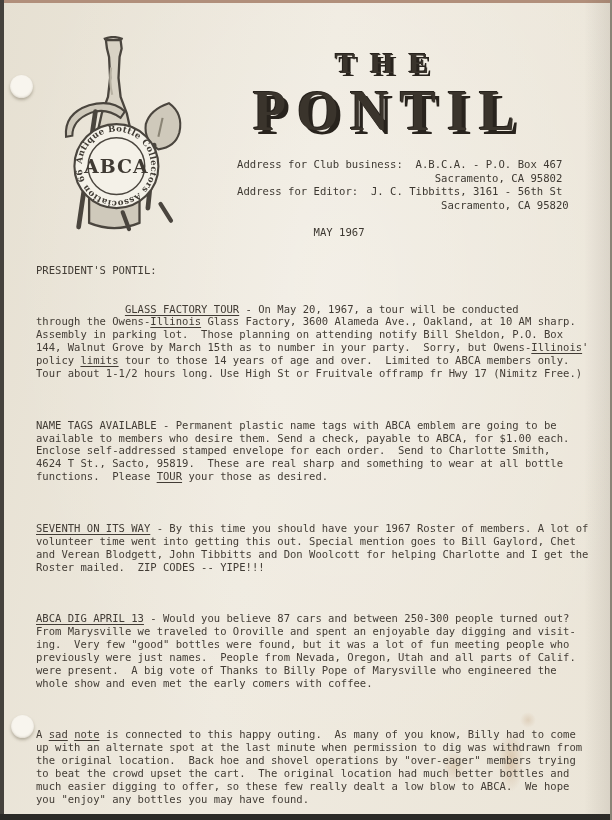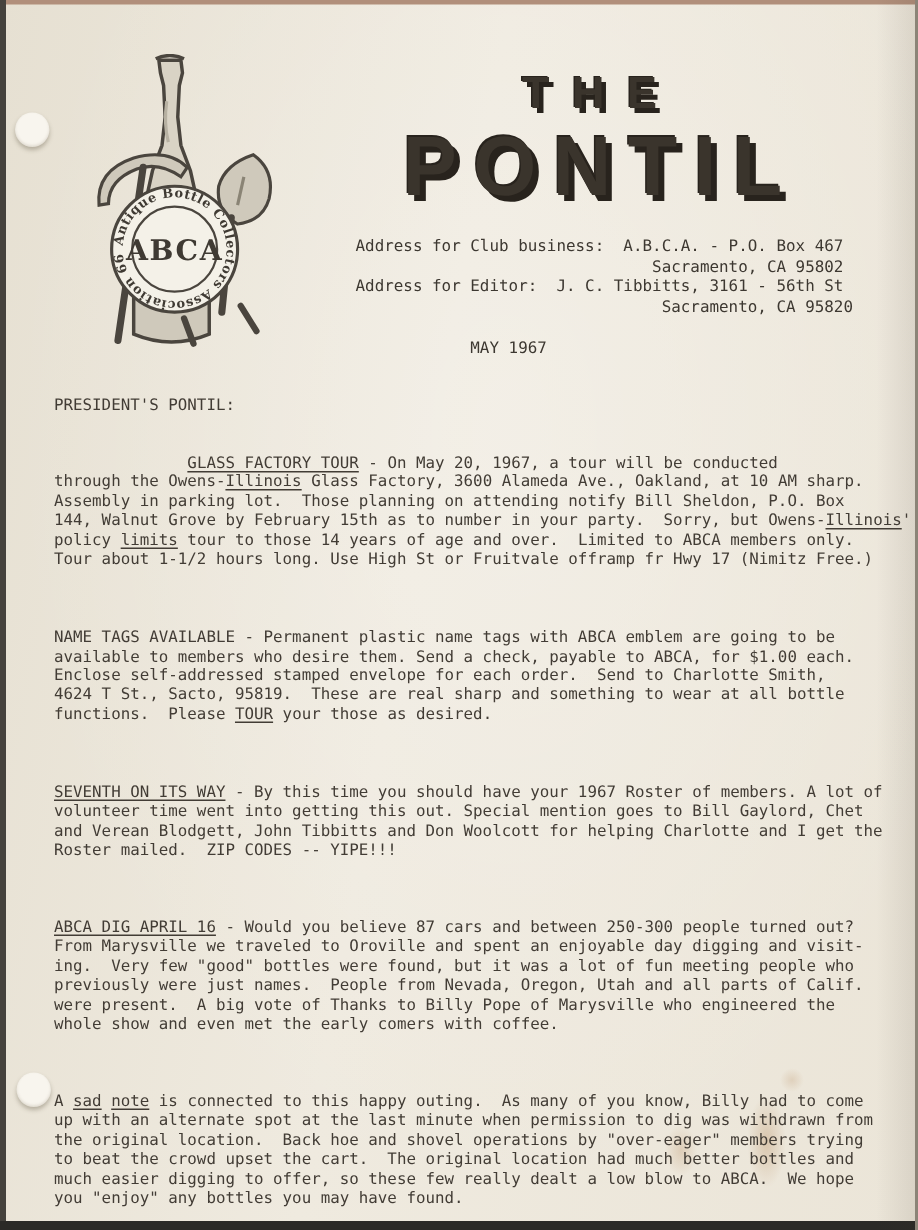--- a/index.html
+++ b/index.html
@@ -17,22 +17,22 @@
   .edge-bottom{position:absolute;left:0;bottom:0;width:612px;height:6px;background:#2b2a27;}
   .edge-right{position:absolute;right:0;top:0;width:2px;height:820px;background:#8b8477;}
   .right-shade{position:absolute;right:2px;top:0;width:26px;height:820px;
         background:linear-gradient(to right, rgba(60,50,40,0), rgba(60,50,40,0.10));}
   
   .hole{position:absolute;width:23px;height:23px;border-radius:50%;background:#f8f5ee;
         box-shadow:0 2px 3px rgba(90,80,60,0.35), inset 0 -1px 2px rgba(120,105,80,0.20);}
   .hole.h1{left:10px;top:75px;}
   .hole.h2{left:11px;top:715px;}
   
-  .title-block{position:absolute;left:228px;top:46px;width:345px;text-align:center;
-        font-family:Liberation Sans, sans-serif;font-weight:bold;color:#3a342c;}
+  .title-block{position:absolute;left:217px;top:46px;width:345px;text-align:center;
+        font-family:Liberation Serif, serif;font-weight:bold;color:#3a342c;}
   .title-the{font-size:30px;letter-spacing:15px;line-height:34px;
         text-shadow:-1px -1px 0 #28231d, 3px 3px 0 #28231d;}
   .title-pontil{font-size:54px;letter-spacing:11px;line-height:58px;margin-top:2px;
         text-shadow:-1px -1px 0 #28231d, 4px 4px 0 #28231d;transform:scaleY(1.04);}
   
   .addresses{position:absolute;left:237px;top:158px;font-size:10.6px;line-height:13.6px;
         white-space:pre;color:#3d3831;}
   
   .logo{position:absolute;left:34px;top:36px;width:190px;height:212px;}
   
@@ -111,33 +111,33 @@
 Address for Editor:  J. C. Tibbitts, 3161 - 56th St
                                 Sacramento, CA 95820
 
             MAY 1967</div>
 
   <div class="body-text">
     <div class="para tight"><span>PRESIDENT'S PONTIL:</span></div>
     <div class="para"><span>              </span><span class="u">GLASS FACTORY TOUR</span><span> - On May 20, 1967, a tour will be conducted
 through the Owens-</span><span class="u">Illinois</span><span> Glass Factory, 3600 Alameda Ave., Oakland, at 10 AM sharp.
 Assembly in parking lot.  Those planning on attending notify Bill Sheldon, P.O. Box
-144, Walnut Grove by February 15th as to number in your party.  Sorry, but Owens-</span><span class="u">Illinois</span><span>'
+144, Walnut Grove by March 15th as to number in your party.  Sorry, but Owens-</span><span class="u">Illinois</span><span>'
 policy </span><span class="u">limits</span><span> tour to those 14 years of age and over.  Limited to ABCA members only.
 Tour about 1-1/2 hours long. Use High St or Fruitvale offramp fr Hwy 17 (Nimitz Free.)</span></div>
     <div class="para"><span>NAME TAGS AVAILABLE - Permanent plastic name tags with ABCA emblem are going to be
 available to members who desire them. Send a check, payable to ABCA, for $1.00 each.
 Enclose self-addressed stamped envelope for each order.  Send to Charlotte Smith,
 4624 T St., Sacto, 95819.  These are real sharp and something to wear at all bottle
 functions.  Please </span><span class="u">TOUR</span><span> your those as desired.</span></div>
     <div class="para"><span class="u">SEVENTH ON ITS WAY</span><span> - By this time you should have your 1967 Roster of members. A lot of
 volunteer time went into getting this out. Special mention goes to Bill Gaylord, Chet
 and Verean Blodgett, John Tibbitts and Don Woolcott for helping Charlotte and I get the
 Roster mailed.  ZIP CODES -- YIPE!!!</span></div>
-    <div class="para"><span class="u">ABCA DIG APRIL 16</span><span> - Would you believe 87 cars and between 250-300 people turned out?
+    <div class="para"><span class="u">ABCA DIG APRIL 13</span><span> - Would you believe 87 cars and between 250-300 people turned out?
 From Marysville we traveled to Oroville and spent an enjoyable day digging and visit-
 ing.  Very few "good" bottles were found, but it was a lot of fun meeting people who
 previously were just names.  People from Nevada, Oregon, Utah and all parts of Calif.
 were present.  A big vote of Thanks to Billy Pope of Marysville who engineered the
 whole show and even met the early comers with coffee.</span></div>
     <div class="para"><span>A </span><span class="u">sad</span><span> </span><span class="u">note</span><span> is connected to this happy outing.  As many of you know, Billy had to come
 up with an alternate spot at the last minute when permission to dig was withdrawn from
 the original location.  Back hoe and shovel operations by "over-eager" members trying
 to beat the crowd upset the cart.  The original location had much better bottles and
 much easier digging to offer, so these few really dealt a low blow to ABCA.  We hope

